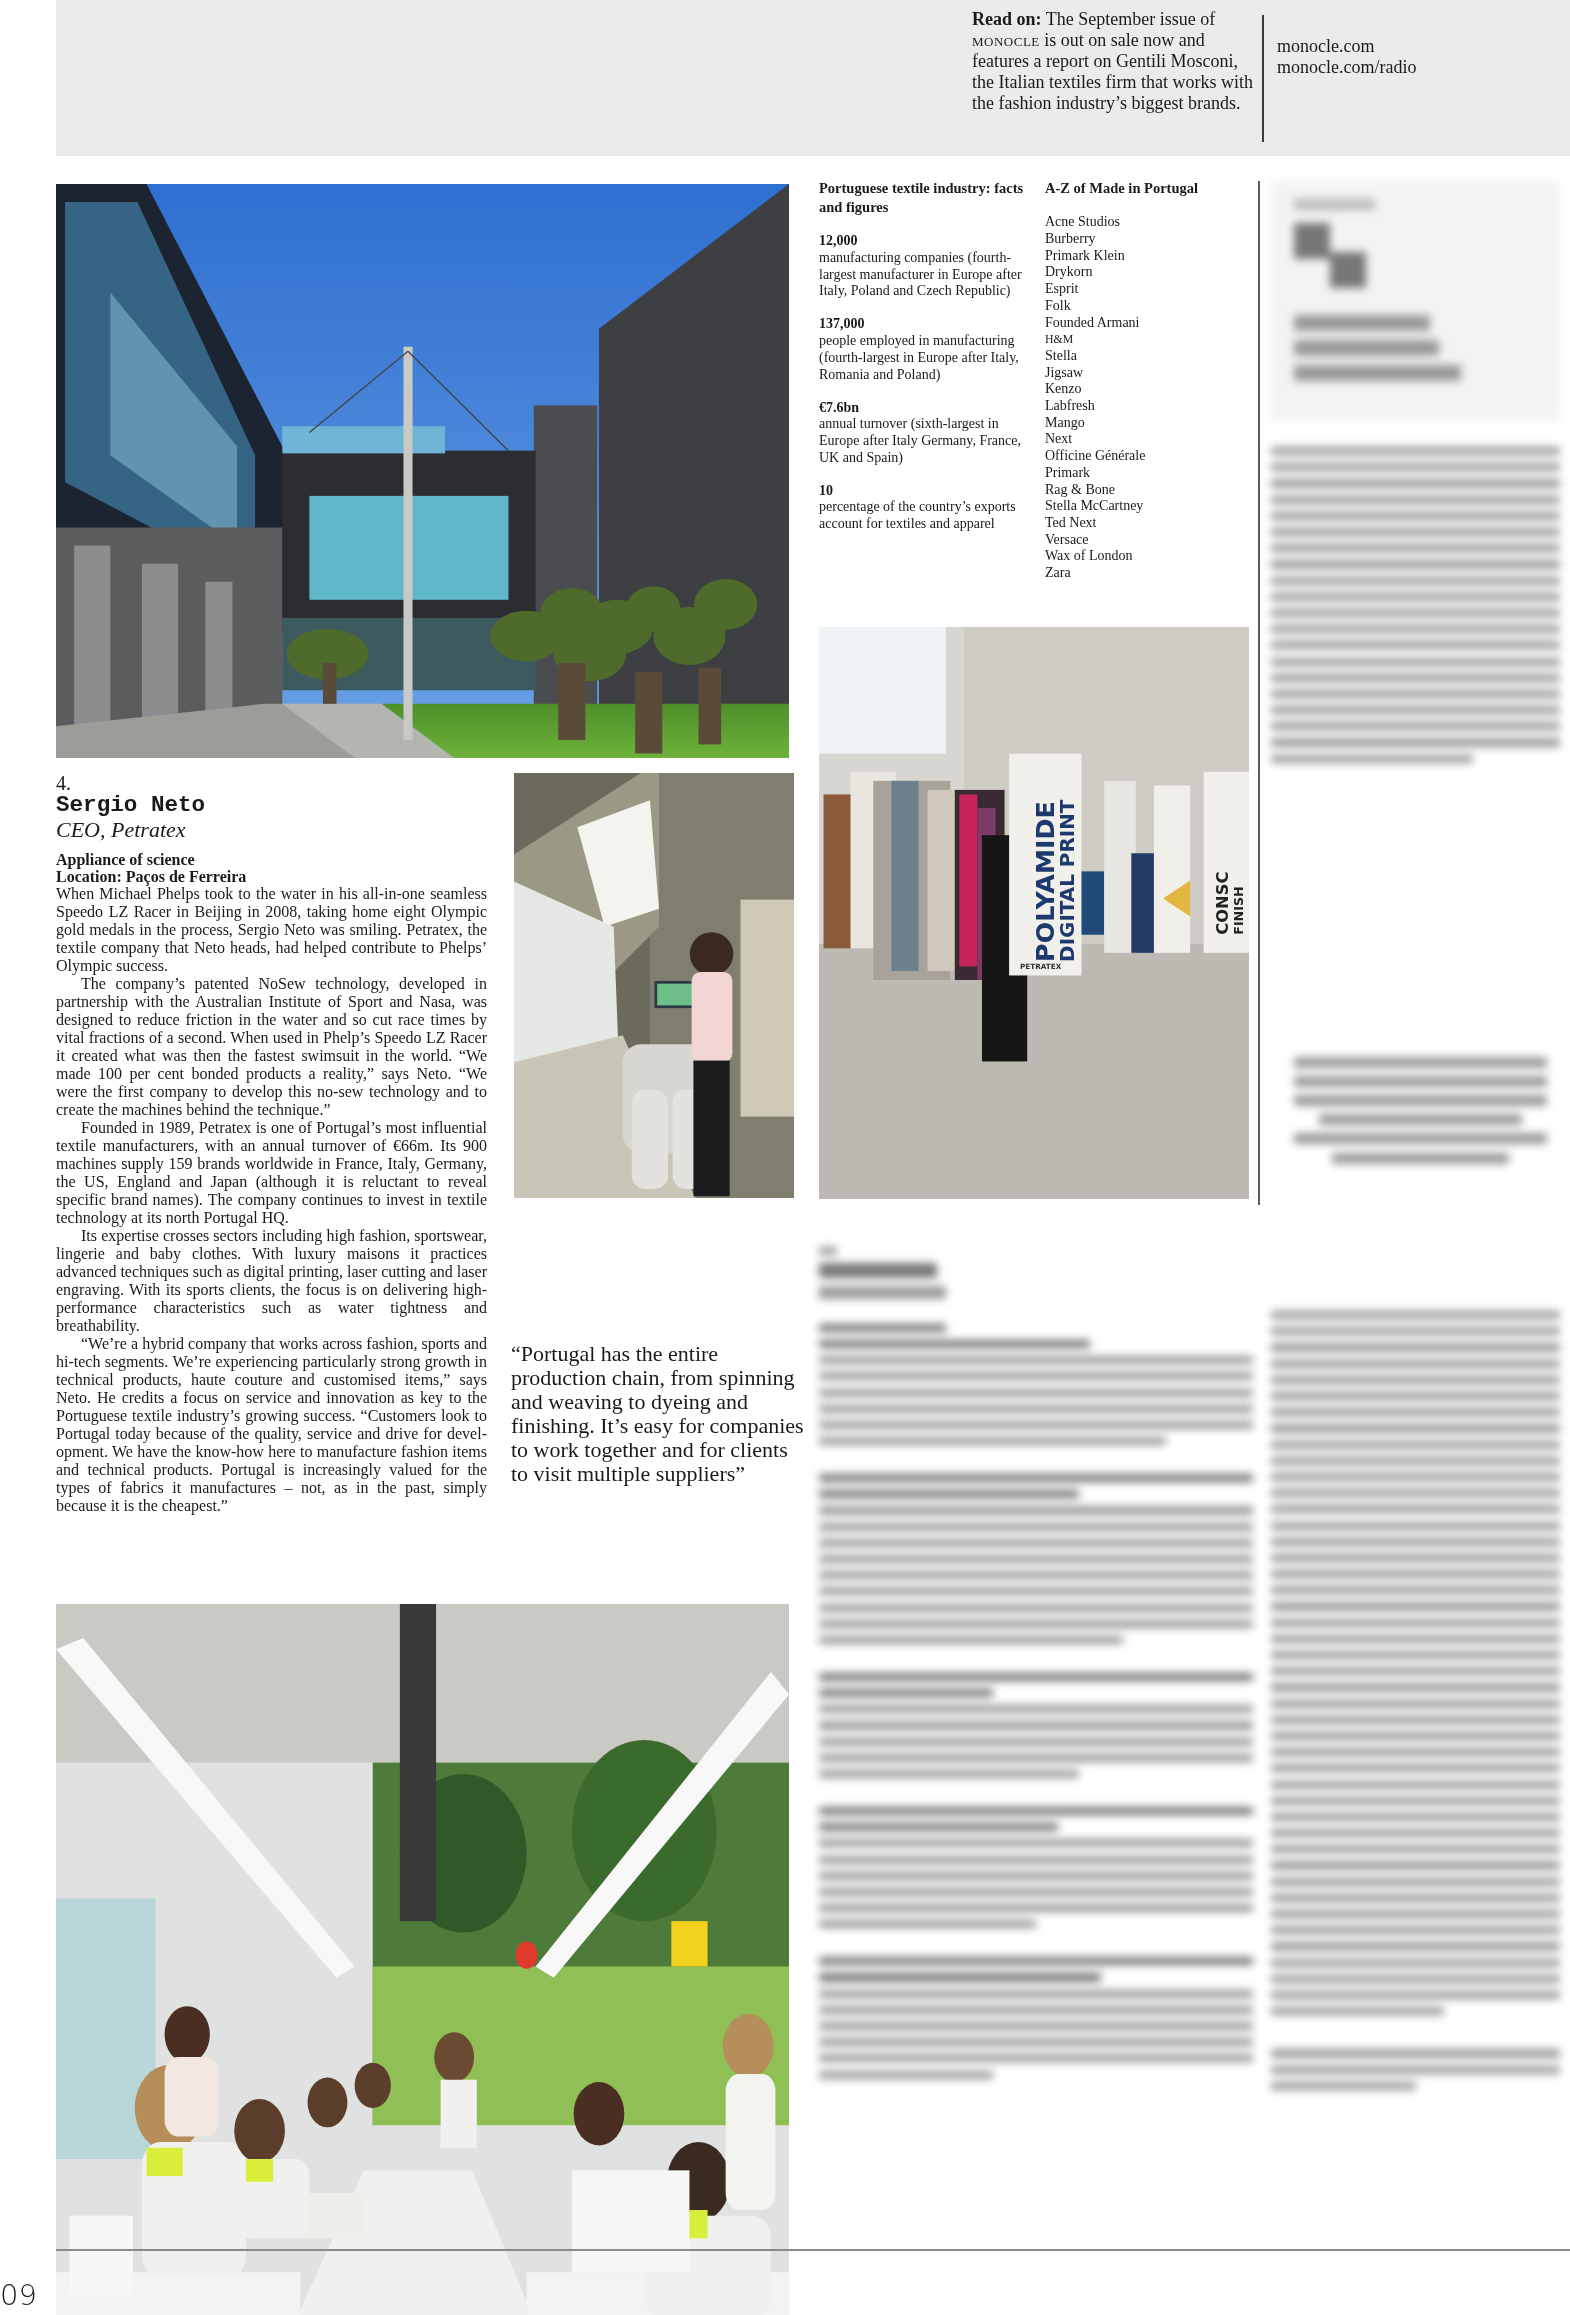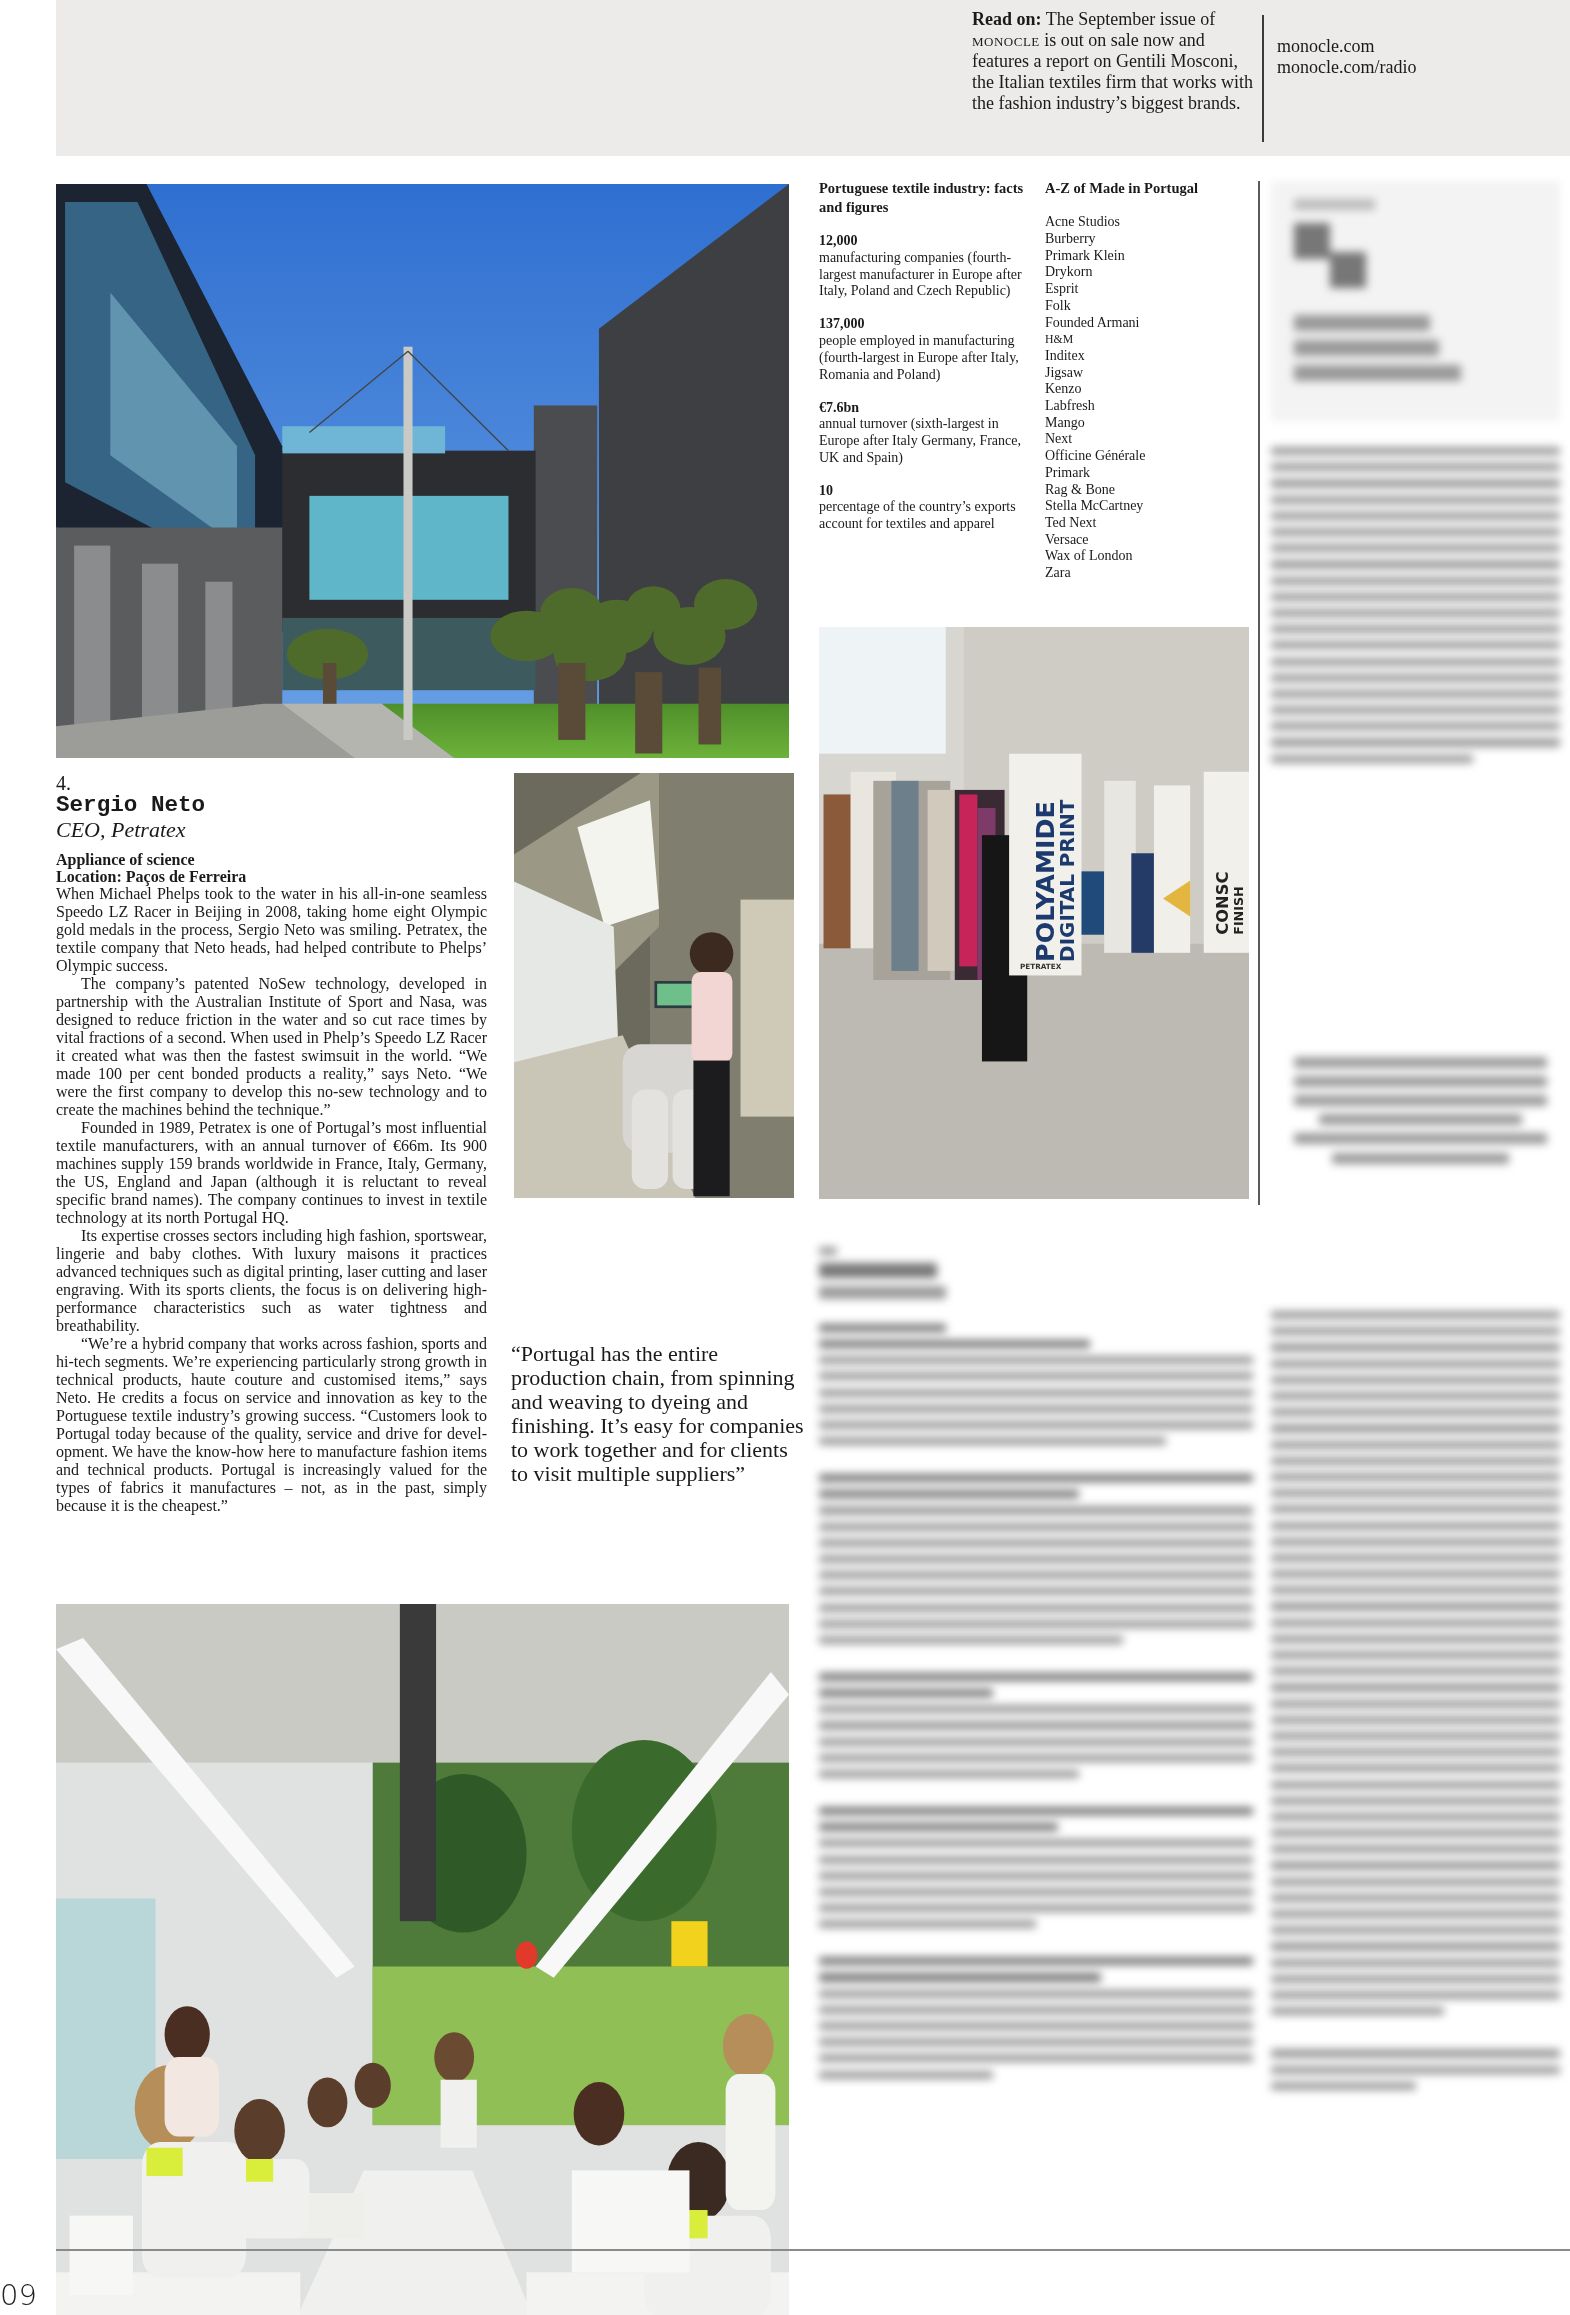--- a/index.html
+++ b/index.html
@@ -145,21 +145,21 @@
 <div class="abs az">
   <h3>A-Z of Made in Portugal</h3>
   <div class="brand">Acne Studios</div>
   <div class="brand">Burberry</div>
   <div class="brand">Primark Klein</div>
   <div class="brand">Drykorn</div>
   <div class="brand">Esprit</div>
   <div class="brand">Folk</div>
   <div class="brand">Founded Armani</div>
   <div class="brand sc">H&amp;M</div>
-  <div class="brand">Inditex</div>
+  <div class="brand">Stella</div>
   <div class="brand">Jigsaw</div>
   <div class="brand">Kenzo</div>
   <div class="brand">Labfresh</div>
   <div class="brand">Mango</div>
   <div class="brand">Next</div>
   <div class="brand">Officine Générale</div>
   <div class="brand">Primark</div>
   <div class="brand">Rag &amp; Bone</div>
   <div class="brand">Stella McCartney</div>
   <div class="brand">Ted Next</div>

